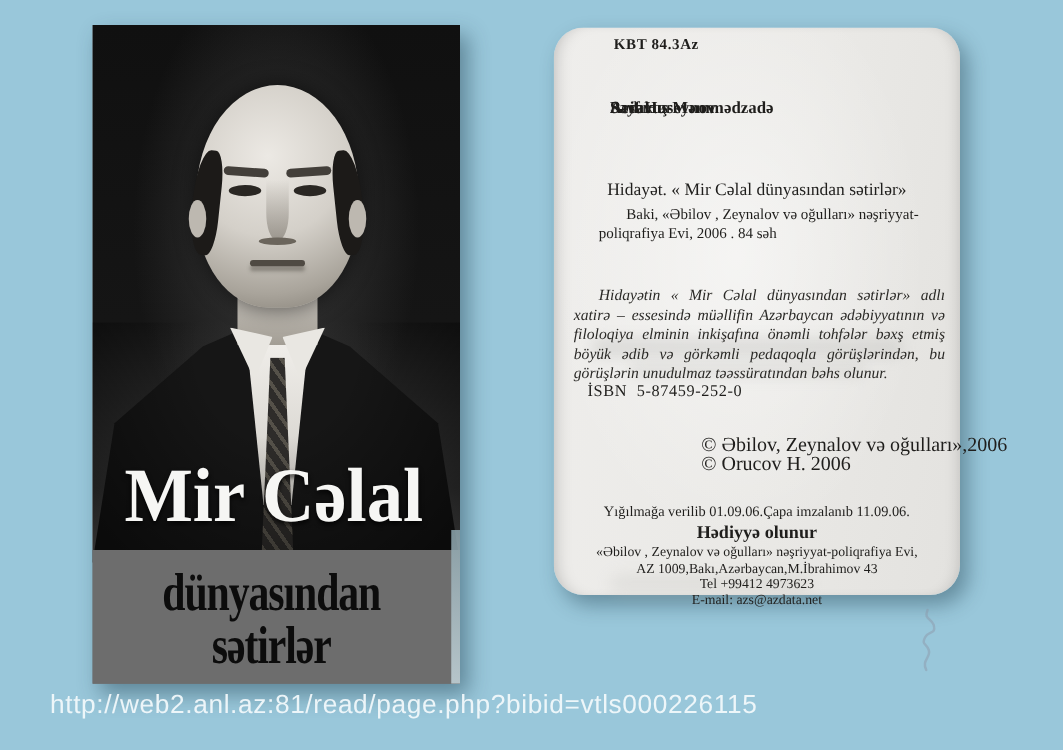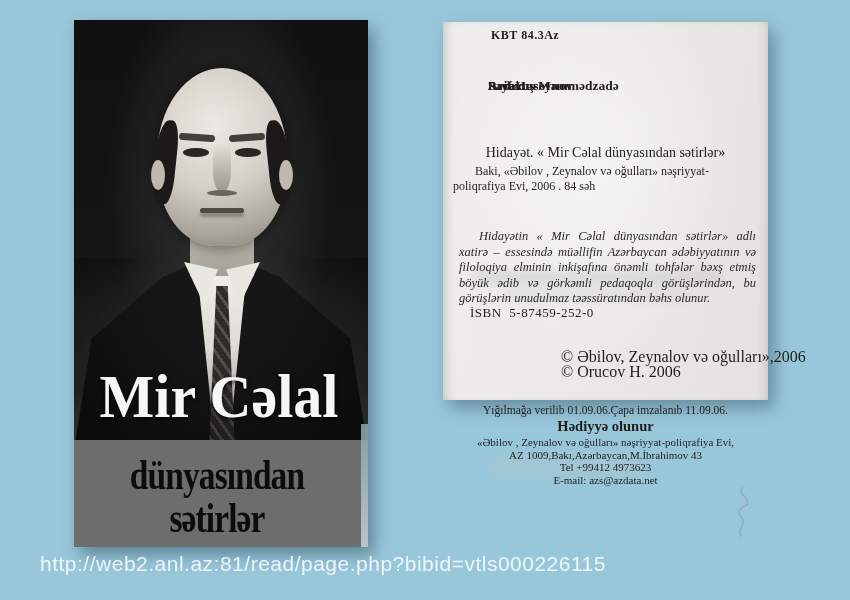--- a/index.html
+++ b/index.html
@@ -99,34 +99,35 @@
     background:#dcdcdc;border:1px solid #4b4b4b;box-sizing:border-box;
     display:flex;align-items:center;justify-content:center;margin-top:44px;
   }
   .author-box span{
     font-family:"Liberation Sans",sans-serif;font-weight:bold;font-size:17px;
     letter-spacing:4px;color:#2b2b2b;
   }
 
   
   .page{
-    position:absolute;left:443px;top:22px;width:325px;height:378px;
+    position:absolute;left:443px;top:22px;width:325px;height:454px;
     background:
       radial-gradient(ellipse at 45% 40%, rgba(255,255,255,.5) 0%, rgba(255,255,255,0) 60%),
       linear-gradient(100deg, #efeeec 0%, #eae9e6 55%, #e3e2df 100%);
     box-shadow:6px 8px 16px rgba(25,55,70,.4), inset 10px 0 14px -10px rgba(0,0,0,.25), inset -8px 0 12px -8px rgba(0,0,0,.18);
     color:#1f1e1c;
+    border-radius:24px;
   }
   .page *{position:absolute;}
   .kbt{left:48px;top:6px;font-size:12px;font-weight:bold;letter-spacing:.5px;}
   .credits{left:45px;top:52px;font-size:13.5px;line-height:24px;white-space:nowrap;}
   .credits div{position:static;}
   .credits b{font-weight:bold;}
   .bib-heading{left:0;right:0;top:123px;text-align:center;font-size:14px;font-weight:normal;}
-  .imprint{left:10px;right:12px;top:142px;font-size:12px;line-height:15px;text-indent:22px;text-align:left;}
+  .imprint{left:36px;right:12px;top:142px;font-size:12px;line-height:15px;text-indent:22px;text-align:left;}
   .annotation{
     left:16px;right:12px;top:176px;font-size:12.5px;line-height:15.5px;
     font-style:italic;text-align:justify;text-indent:20px;color:#2a2926;margin-top:31px;
   }
   .isbn{left:27px;top:283px;font-size:13px;letter-spacing:.5px;word-spacing:4px;}
   .copyright{left:118px;top:328px;font-size:16px;line-height:14.5px;white-space:nowrap;}
   .copyright div{position:static;}
   .colophon{left:0;right:0;top:382px;text-align:center;font-size:11.5px;line-height:13px;}
   .colophon div{position:static;font-family:Liberation Serif, serif;}
   .colophon .gift{font-size:14.5px;font-weight:bold;line-height:19px;}

